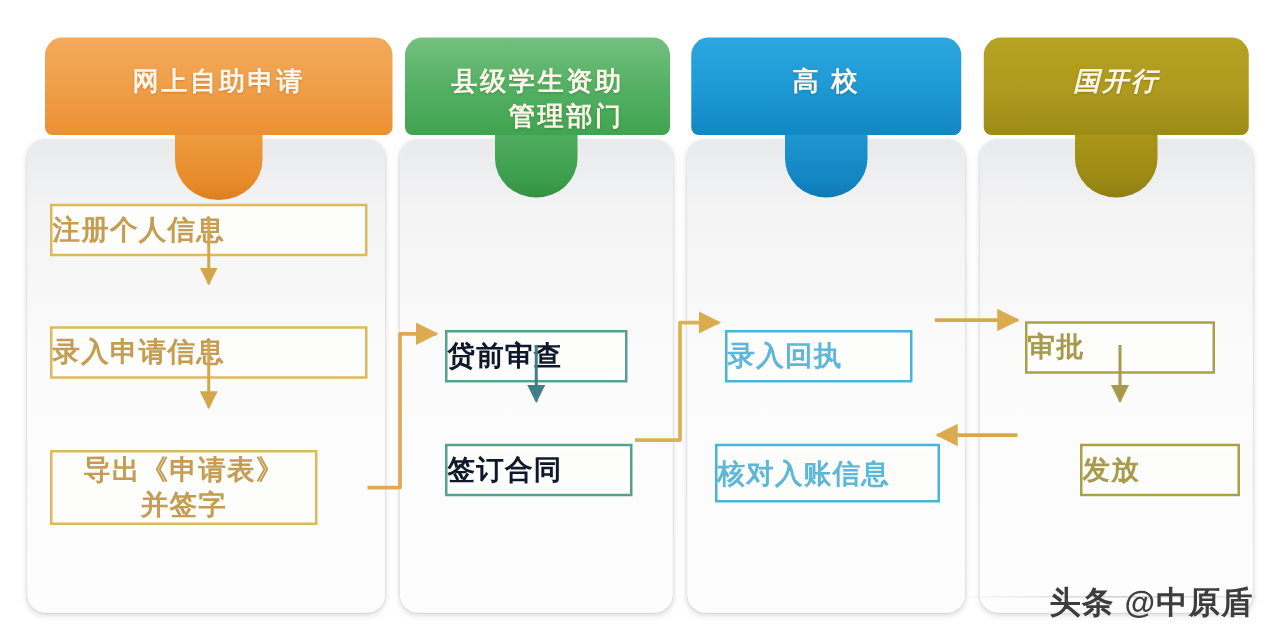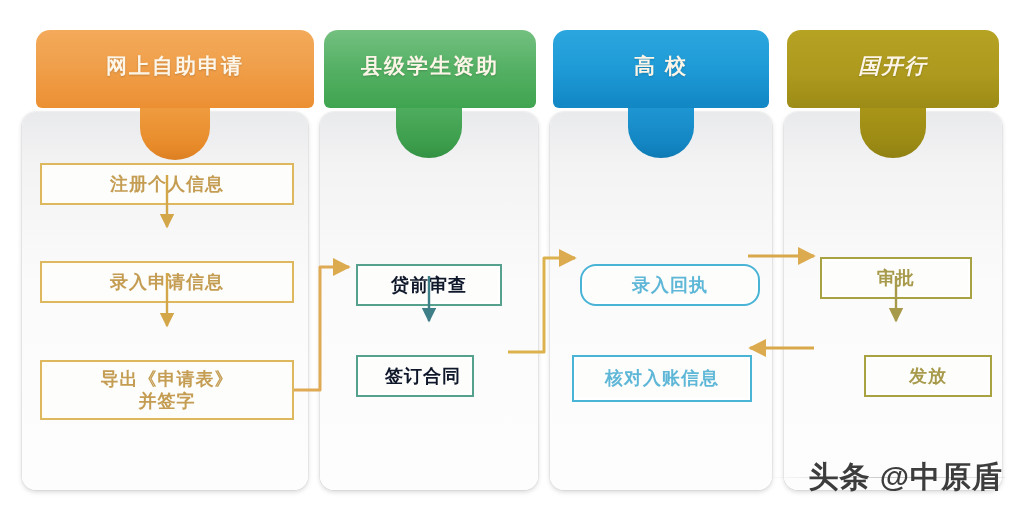--- a/index.html
+++ b/index.html
@@ -61,23 +61,22 @@
   }
 
   
   .box {
     position: absolute;
     box-sizing: border-box;
     border: 2px solid #d9b45c;
     background: #fdfdfb;
     display: flex;
     align-items: center;
-    justify-content: center;
     text-align: center;
-    font-size: 18px;
+    font-size: 22px;
     line-height: 1.25;
     font-weight: bold;
     color: #c8a055;
     letter-spacing: 1px;
     box-shadow: inset 0 0 0 2px #fffdf6;
   }
   .box.c1 { border-color: #deb85f; color: #c49d53; }
   .box.c2 { border-color: #56a08e; color: #0f172a; box-shadow: inset 0 0 0 2px #ffffff; }
   .box.c3 { border-color: #49b4d6; color: #5fb7d8; box-shadow: inset 0 0 0 2px #ffffff; }
   .box.c4 { border-color: #a8a243; color: #a79a4b; box-shadow: inset 0 0 0 2px #ffffff; }
@@ -88,21 +87,21 @@
     left: 0; top: 0;
     width: 1019px; height: 510px;
     pointer-events: none;
   }
 
   
   #watermark {
     position: absolute;
     right: 16px;
     bottom: 12px;
-    font-size: 30px;
+    font-size: 25px;
     font-weight: bold;
     color: #3d3d3d;
     letter-spacing: 1px;
     white-space: nowrap;
   }
   #wm-rule {
     position: absolute;
     right: 14px;
     bottom: 32px;
     width: 240px;
@@ -123,55 +122,56 @@
     </div>
     <div class="drip" style="left:118px; top:78px; width:70px; height:52px;
                 background:linear-gradient(180deg,#EE9B3F 0%,#E88C2B 70%,#DC7F22 100%);"></div>
 
     <div class="box c1" style="left:18px; top:133px; width:254px; height:42px;">
       <span>注册个人信息</span>
     </div>
     <div class="box c1" style="left:18px; top:231px; width:254px; height:42px;">
       <span>录入申请信息</span>
     </div>
-    <div class="box c1" style="left:18px; top:330px; width:254px; height:60px; flex-direction:column;">
+    <div class="box c1" style="left:18px; top:330px; width:214px; height:60px; flex-direction:column;">
       <span>导出《申请表》</span>
       <span>并签字</span>
     </div>
   </div>
 
   <div class="column" style="left:320px;">
     <div class="card" style="top:82px; width:218px; height:378px;"></div>
     <div class="tab two-line" style="width:212px; height:78px; left:4px;
                 background:linear-gradient(180deg,#74C080 0%,#55B165 48%,#3FA44F 100%);">
       <span>
         <span>县级学生资助</span><br>
+        <span>管理部门</span>
       </span>
     </div>
     <div class="drip" style="left:76px; top:78px; width:66px; height:50px;
                 background:linear-gradient(180deg,#4EAC5E 0%,#3C9E4C 70%,#349143 100%);"></div>
 
     <div class="box c2" style="left:36px; top:234px; width:146px; height:42px;">
       <span>贷前审查</span>
     </div>
-    <div class="box c2" style="left:36px; top:325px; width:118px; height:42px;padding-left:16px;">
+    <div class="box c2" style="left:36px; top:325px; width:150px; height:42px;">
       <span>签订合同</span>
     </div>
   </div>
 
   <div class="column" style="left:550px;">
     <div class="card" style="top:82px; width:222px; height:378px;"></div>
     <div class="tab" style="width:216px; height:78px; left:3px;
                 background:linear-gradient(180deg,#2CA6DE 0%,#1E9AD6 50%,#1187C4 100%);">
       <span>高 校</span>
     </div>
     <div class="drip" style="left:78px; top:78px; width:66px; height:50px;
                 background:linear-gradient(180deg,#1E96D2 0%,#1386C3 70%,#0F7AB4 100%);"></div>
 
-    <div class="box c3" style="left:30px; top:234px; width:180px; height:42px;border-radius:16px;">
+    <div class="box c3" style="left:30px; top:234px; width:150px; height:42px;">
       <span>录入回执</span>
     </div>
     <div class="box c3" style="left:22px; top:325px; width:180px; height:47px;">
       <span>核对入账信息</span>
     </div>
   </div>
 
   <div class="column" style="left:784px;">
     <div class="card" style="top:82px; width:218px; height:378px;"></div>
     <div class="tab" style="width:212px; height:78px; left:3px;

